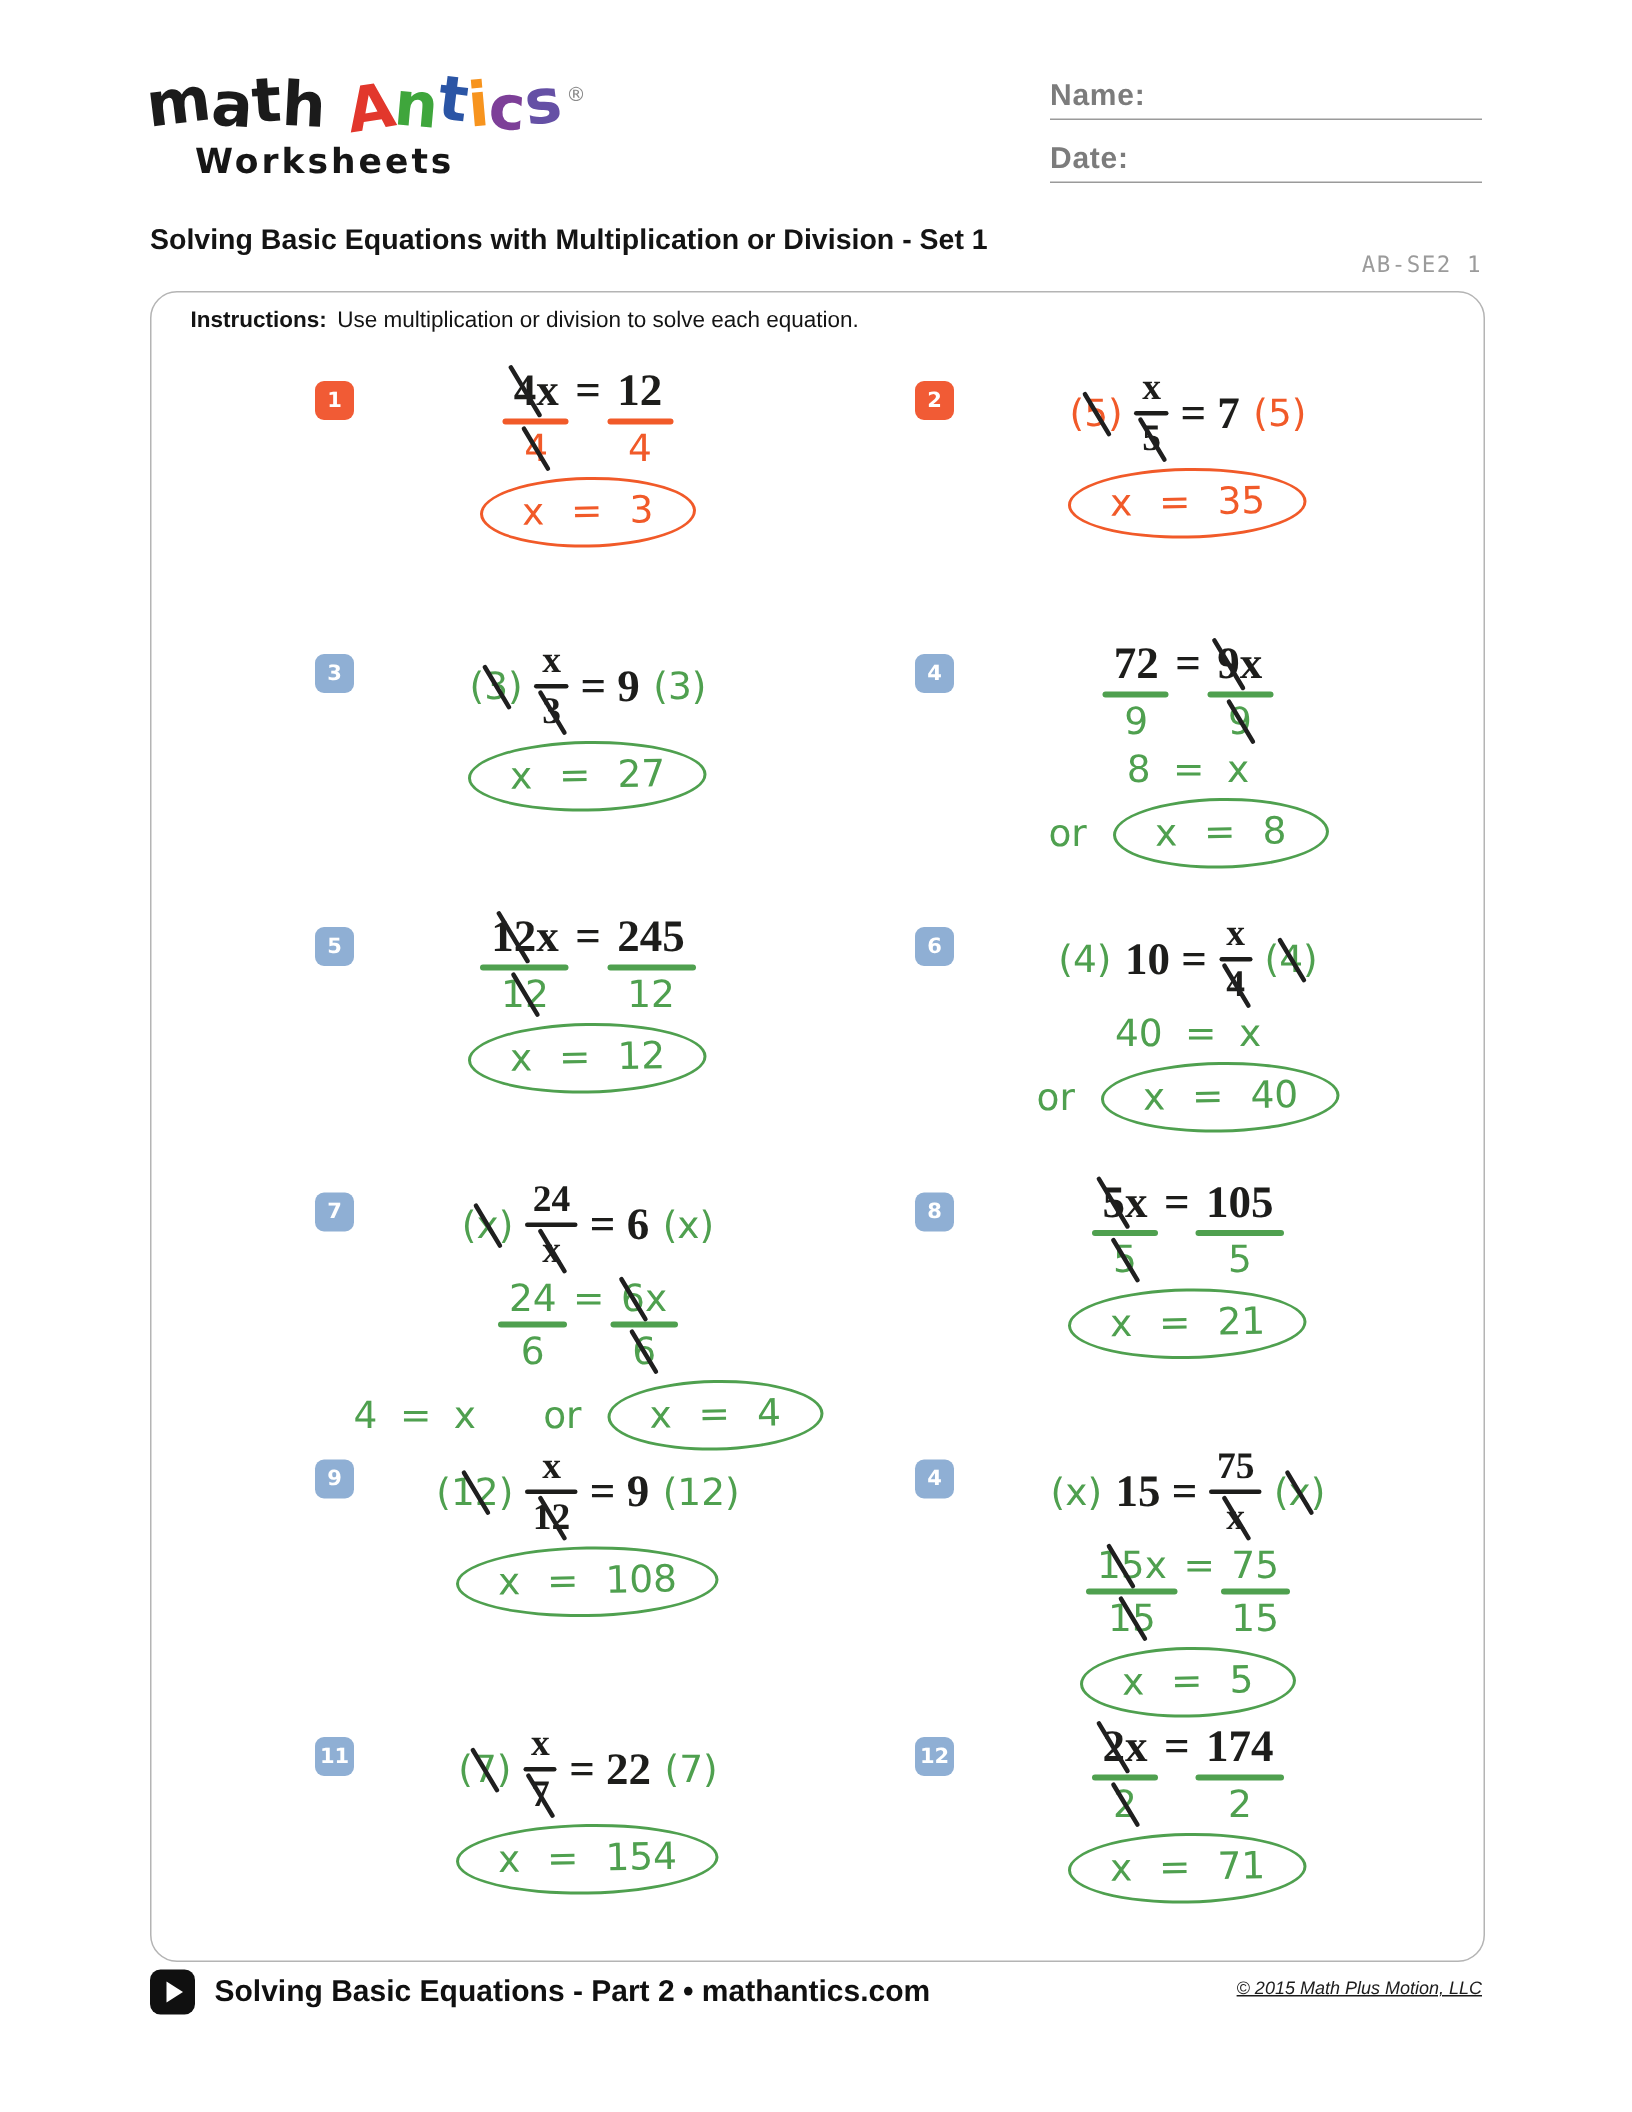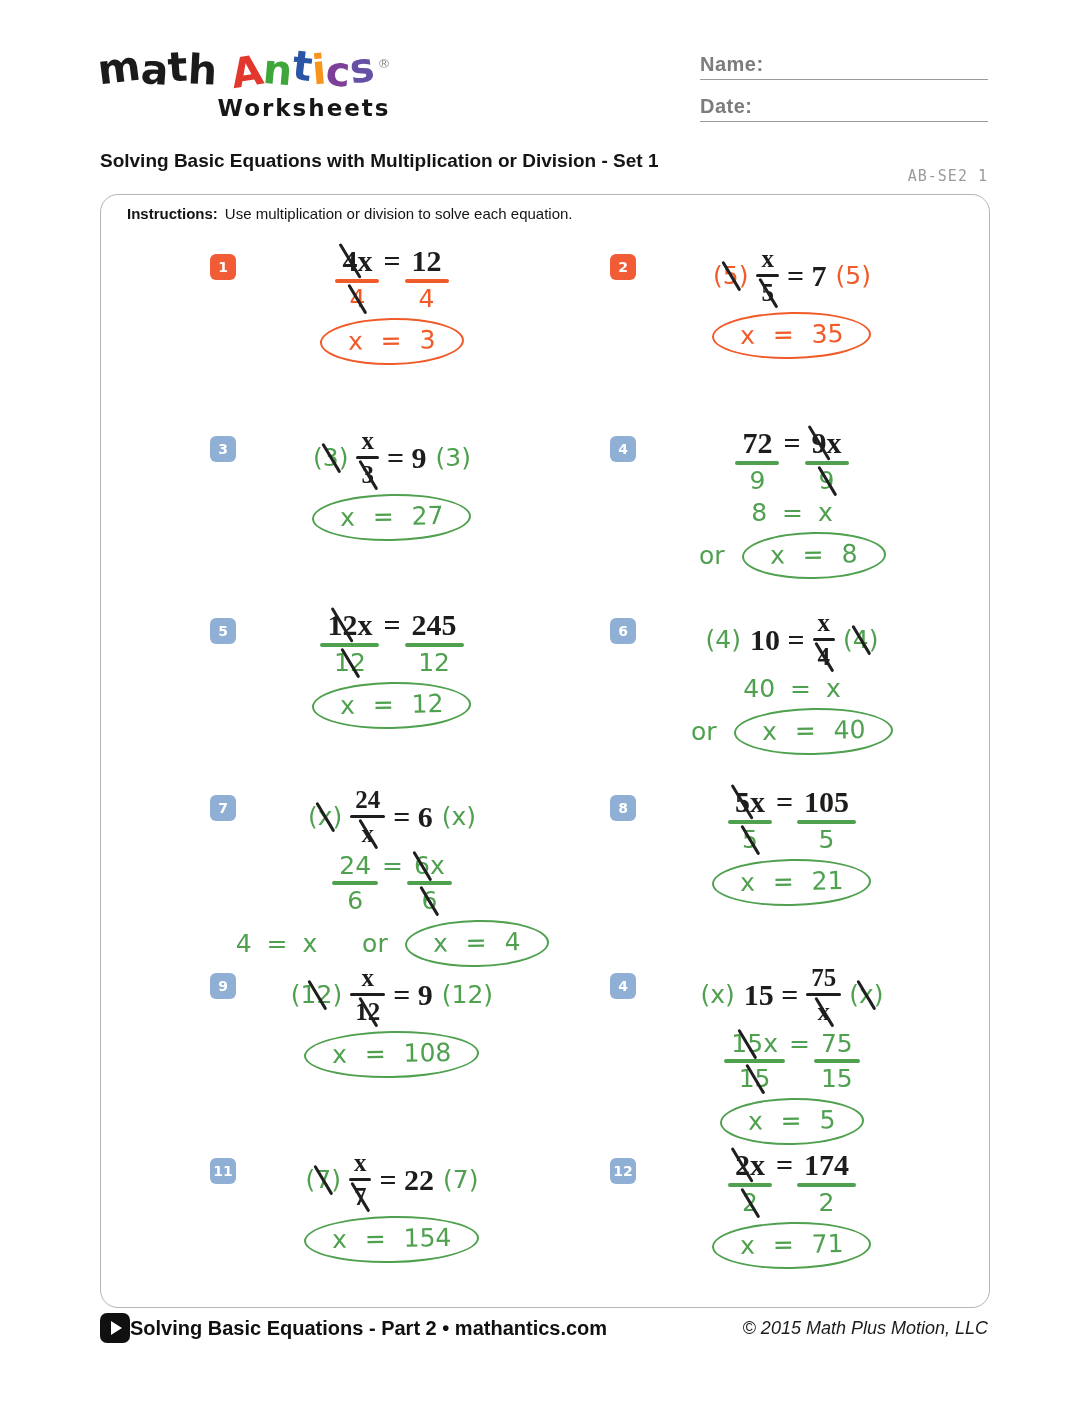--- a/index.html
+++ b/index.html
@@ -17,21 +17,21 @@
   .w-math .lt:nth-child(4){transform:rotate(3deg);}
   .w-antics .lt:nth-child(1){transform:rotate(-9deg) translateY(2px);}
   .w-antics .lt:nth-child(2){transform:rotate(5deg);}
   .w-antics .lt:nth-child(3){transform:rotate(7deg) translateY(-4px);}
   .w-antics .lt:nth-child(4){transform:rotate(-5deg);}
   .w-antics .lt:nth-child(5){transform:rotate(4deg) translateY(2px);}
   .w-antics .lt:nth-child(6){transform:rotate(-7deg) translateY(-2px);}
   .logo-reg{font-family:"DejaVu Sans",sans-serif;font-size:13px;color:#8a8a8a;
             transform:translateY(-20px);margin-left:3px;}
   .logo-sub{margin:4px 0 0 32px;font-family:"DejaVu Sans",sans-serif;font-weight:700;
-            font-size:23px;letter-spacing:2px;color:#161616;text-align:right;}
+            font-size:23px;letter-spacing:2px;color:#161616;}
 
   
   .fields{position:absolute;left:700px;top:53px;width:288px;}
   .field{border-bottom:1.5px solid #9a9a9a;padding-bottom:3px;margin-bottom:15px;}
   .flabel{font-weight:700;font-size:20px;color:#7c7c7c;letter-spacing:.5px;}
 
   
   .title{position:absolute;left:100px;top:150px;font-size:19px;font-weight:700;color:#141414;}
   .doccode{position:absolute;right:100px;top:167px;font-family:"DejaVu Sans Mono",monospace;
            font-size:15px;color:#9b9b9b;letter-spacing:1px;}
@@ -81,27 +81,27 @@
             background:#1f1f1f;border-radius:2px;
             transform:translate(-50%,-50%) rotate(-31deg);}
 
   .ansline .pre{margin-right:8px;}
   .ellipse{display:inline-flex;align-items:center;justify-content:center;
            border:2.6px solid var(--acc);border-radius:50%;
            padding:8px 26px 10px;transform:rotate(-1deg);}
   .ellipse .pt.a{word-spacing:10px;}
 
   
-  .footer-left{position:absolute;left:100px;top:1313px;display:flex;align-items:center;}
+  .footer-left{position:absolute;left:100px;top:1313px;display:flex;align-items:center;gap:13px;}
   .play{width:30px;height:30px;border-radius:7px;background:#101010;
         display:flex;align-items:center;justify-content:center;}
   .tri{width:0;height:0;border-left:11px solid #fff;border-top:7px solid transparent;
        border-bottom:7px solid transparent;margin-left:3px;}
   .ftitle{font-weight:700;font-size:20px;color:#101010;}
-  .fcopy{position:absolute;right:100px;top:1318px;font-style:italic;font-size:18px;color:#1b1b1b;}
+  .fcopy{position:absolute;right:100px;top:1318px;font-style:italic;font-size:12px;color:#1b1b1b;text-decoration:underline;}
 </style>
 </head>
 <body>
 
 <div class="logo">
   <div class="logo-line">
     <span class="w-math" id="logo-math"><span class="lt" style="color: rgb(27, 27, 27);">m</span><span class="lt" style="color: rgb(27, 27, 27);">a</span><span class="lt" style="color: rgb(27, 27, 27);">t</span><span class="lt" style="color: rgb(27, 27, 27);">h</span></span>
     <span class="w-antics" id="logo-antics"><span class="lt" style="color: rgb(226, 55, 44);">A</span><span class="lt" style="color: rgb(63, 166, 60);">n</span><span class="lt" style="color: rgb(43, 85, 165);">t</span><span class="lt" style="color: rgb(247, 148, 30);">i</span><span class="lt" style="color: rgb(125, 63, 152);">c</span><span class="lt" style="color: rgb(101, 80, 165);">s</span></span>
     <span class="logo-reg">®</span>
   </div>

